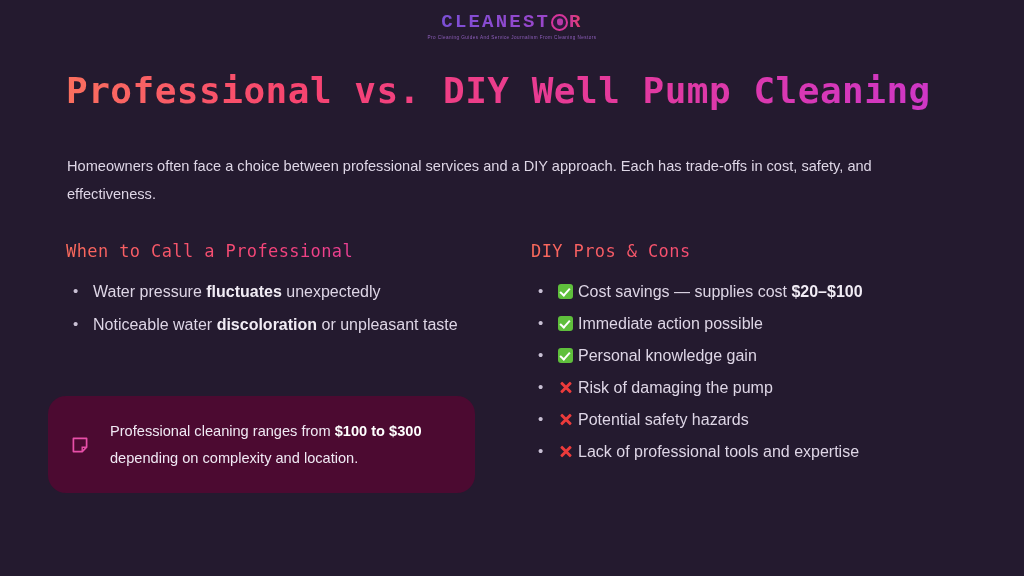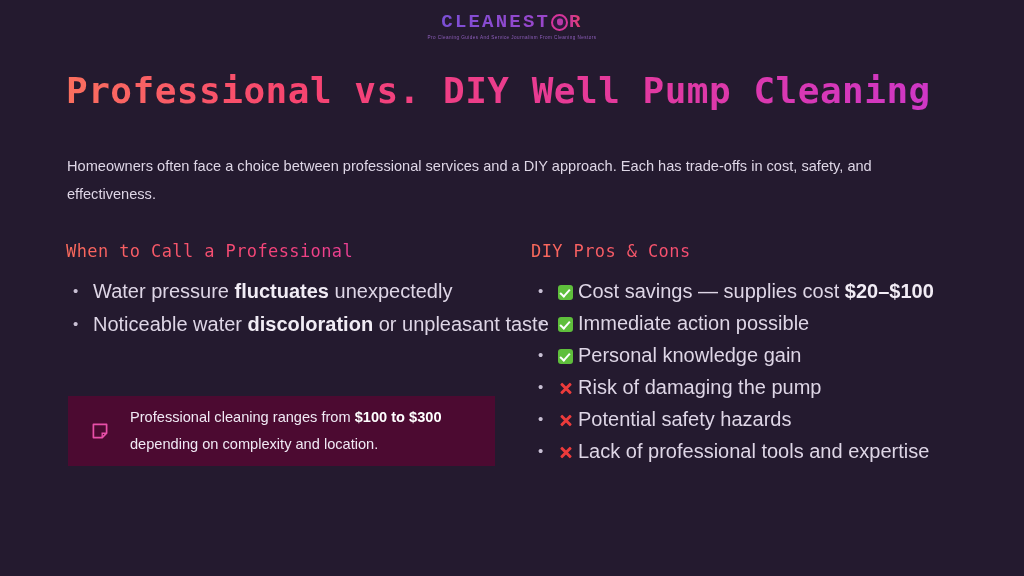--- a/index.html
+++ b/index.html
@@ -128,21 +128,21 @@
     color: transparent;
   }
 
   ul.bullets {
     list-style: none;
     margin-top: 20px;
   }
   ul.bullets li {
     position: relative;
     padding-left: 27px;
-    font-size: 20px;
+    font-size: 16px;
     line-height: 19px;
     color: #ded6e6;
     margin-bottom: 14.3px;
     white-space: nowrap;
   }
   ul.bullets li::before {
     content: "\2022";
     position: absolute;
     left: 7px;
     top: -1px;
@@ -190,28 +190,29 @@
     height: 3px;
     background: #ec3b3b;
     border-radius: 1px;
   }
   .mark-x::before { transform: rotate(45deg); }
   .mark-x::after  { transform: rotate(-45deg); }
 
   
   .callout {
     position: absolute;
-    left: 68px;
+    left: 48px;
     top: 396px;
     width: 427px;
-    height: 70px;
+    height: 97px;
     background: #4c0a31;
     display: flex;
     align-items: center;
     padding: 0 22px 0 24px;
+    border-radius: 18px;
   }
   .note-icon {
     position: relative;
     width: 16px;
     height: 16px;
     flex: 0 0 auto;
     margin-right: 22px;
   }
   .note-icon svg { display: block; }
   .callout-text {

